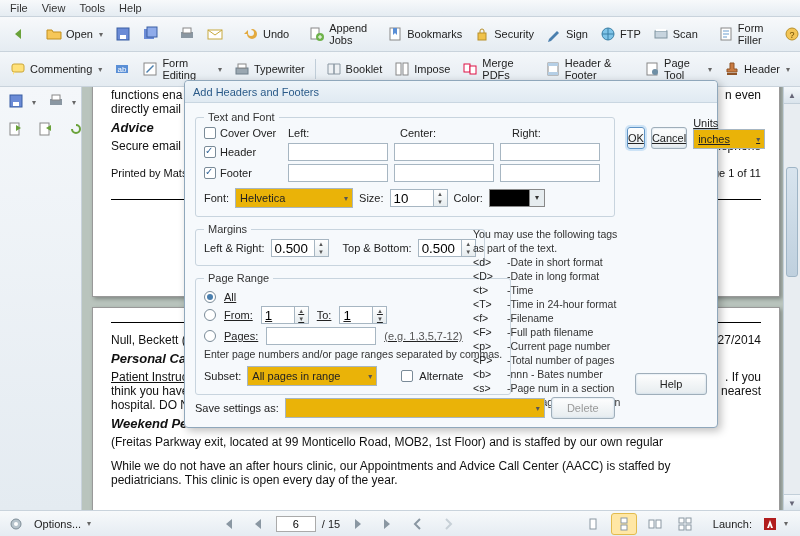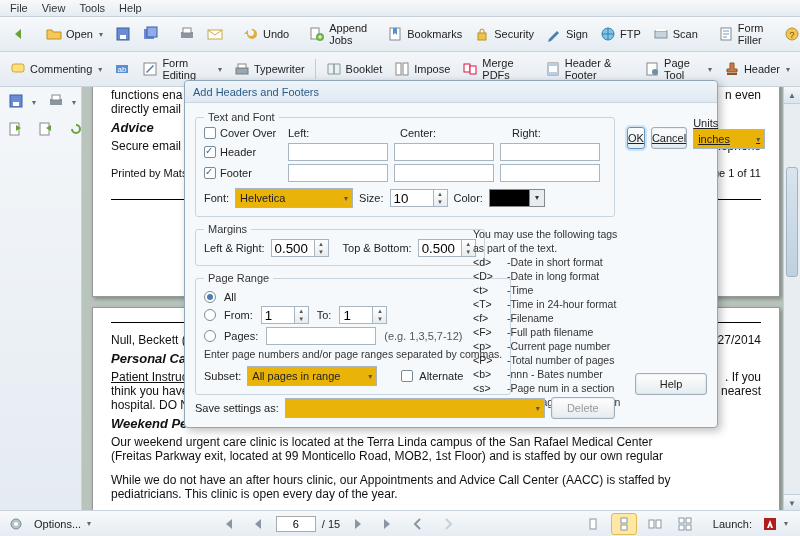--- a/index.html
+++ b/index.html
@@ -46,21 +46,21 @@
   .hintbox .tag code { width:34px; color:#222; }
   .right-col { position:absolute; right:10px; top:8px; width:80px; display:flex; flex-direction:row; gap:6px; align-items:flex-end;text-decoration:underline; }
   .units { margin-top:6px; width:76px; }
   .saveas { position:absolute; bottom:8px; left:10px; right:10px; display:flex; align-items:center; gap:6px; }
   .radio, .chk { appearance:none; width:12px; height:12px; border:1px solid #7a8b98; border-radius:2px; background:#fff; position:relative; }
   .radio { border-radius:50%; }
   .radio.checked::after { content:""; position:absolute; inset:2px; background:#4a7fae; border-radius:50%; }
   .chk.checked::after { content:"✓"; position:absolute; top:-2px; left:0; font-size:10px; color:#35679a; }
   .colorswatch { width:56px; height:18px; border:1px solid #888; background:#000; display:flex; }
   .colorswatch::after { content:"▾"; font-size:8px; color:#333; margin-left:auto; background:#e6ecef; width:14px; text-align:center; border-left:1px solid #888; line-height:16px; }
-  .range-row { display:flex; align-items:center; gap:8px; margin:3px 0; }
+  .range-row { display:flex; align-items:center; gap:8px; margin:3px 0;text-decoration:underline; }
   .scrollbar { position:absolute; right:0; top:0; bottom:0; width:17px; background:#e8edf1; border-left:1px solid #c2cfd9; }
   .scrollbar .thumb { position:absolute; left:2px; right:2px; top:80px; height:110px; background:linear-gradient(#d8e4ee,#bfd0de); border:1px solid #9fb5c6; border-radius:3px; }
   .scrollbar .btnup, .scrollbar .btndown { position:absolute; left:0; right:0; height:17px; background:linear-gradient(#f3f7fa,#dae4ec); text-align:center; font-size:8px; color:#667; line-height:17px; }
   .scrollbar .btnup { top:0; border-bottom:1px solid #c2cfd9; }
   .scrollbar .btndown { bottom:0; border-top:1px solid #c2cfd9; }
   .lbl { white-space:nowrap; }
 </style>
 </head>
 <body>
 
@@ -317,21 +317,20 @@
       <div style="display:flex; justify-content:space-between;">
         <span style="text-decoration:underline;">Patient Instruc</span>
           <span>. If you</span>
       </div>
       <div style="display:flex; justify-content:space-between;">
         <span>think you have</span>
           <span>he nearest</span>
       </div>
       <div>hospital.  DO N</div>
       <h4>Weekend Pe</h4>
-      <div>Our weekend urgent care clinic is located at the Terra Linda campus of the San Rafael Medical Center</div>
       <div>(Freitas Parkway exit, located at 99 Monticello Road, MOB2, 1st Floor) and is staffed by our own regular</div>
       <div style="margin-top:10px;">While we do not have an after hours clinic, our Appointments and Advice Call Center (AACC) is staffed by</div>
       <div>pediatricians. This clinic is open every day of the year.</div>
     </div>
 
     <div class="scrollbar">
       <div class="btnup">▲</div>
       <div class="thumb"></div>
       <div class="btndown">▼</div>
     </div>

